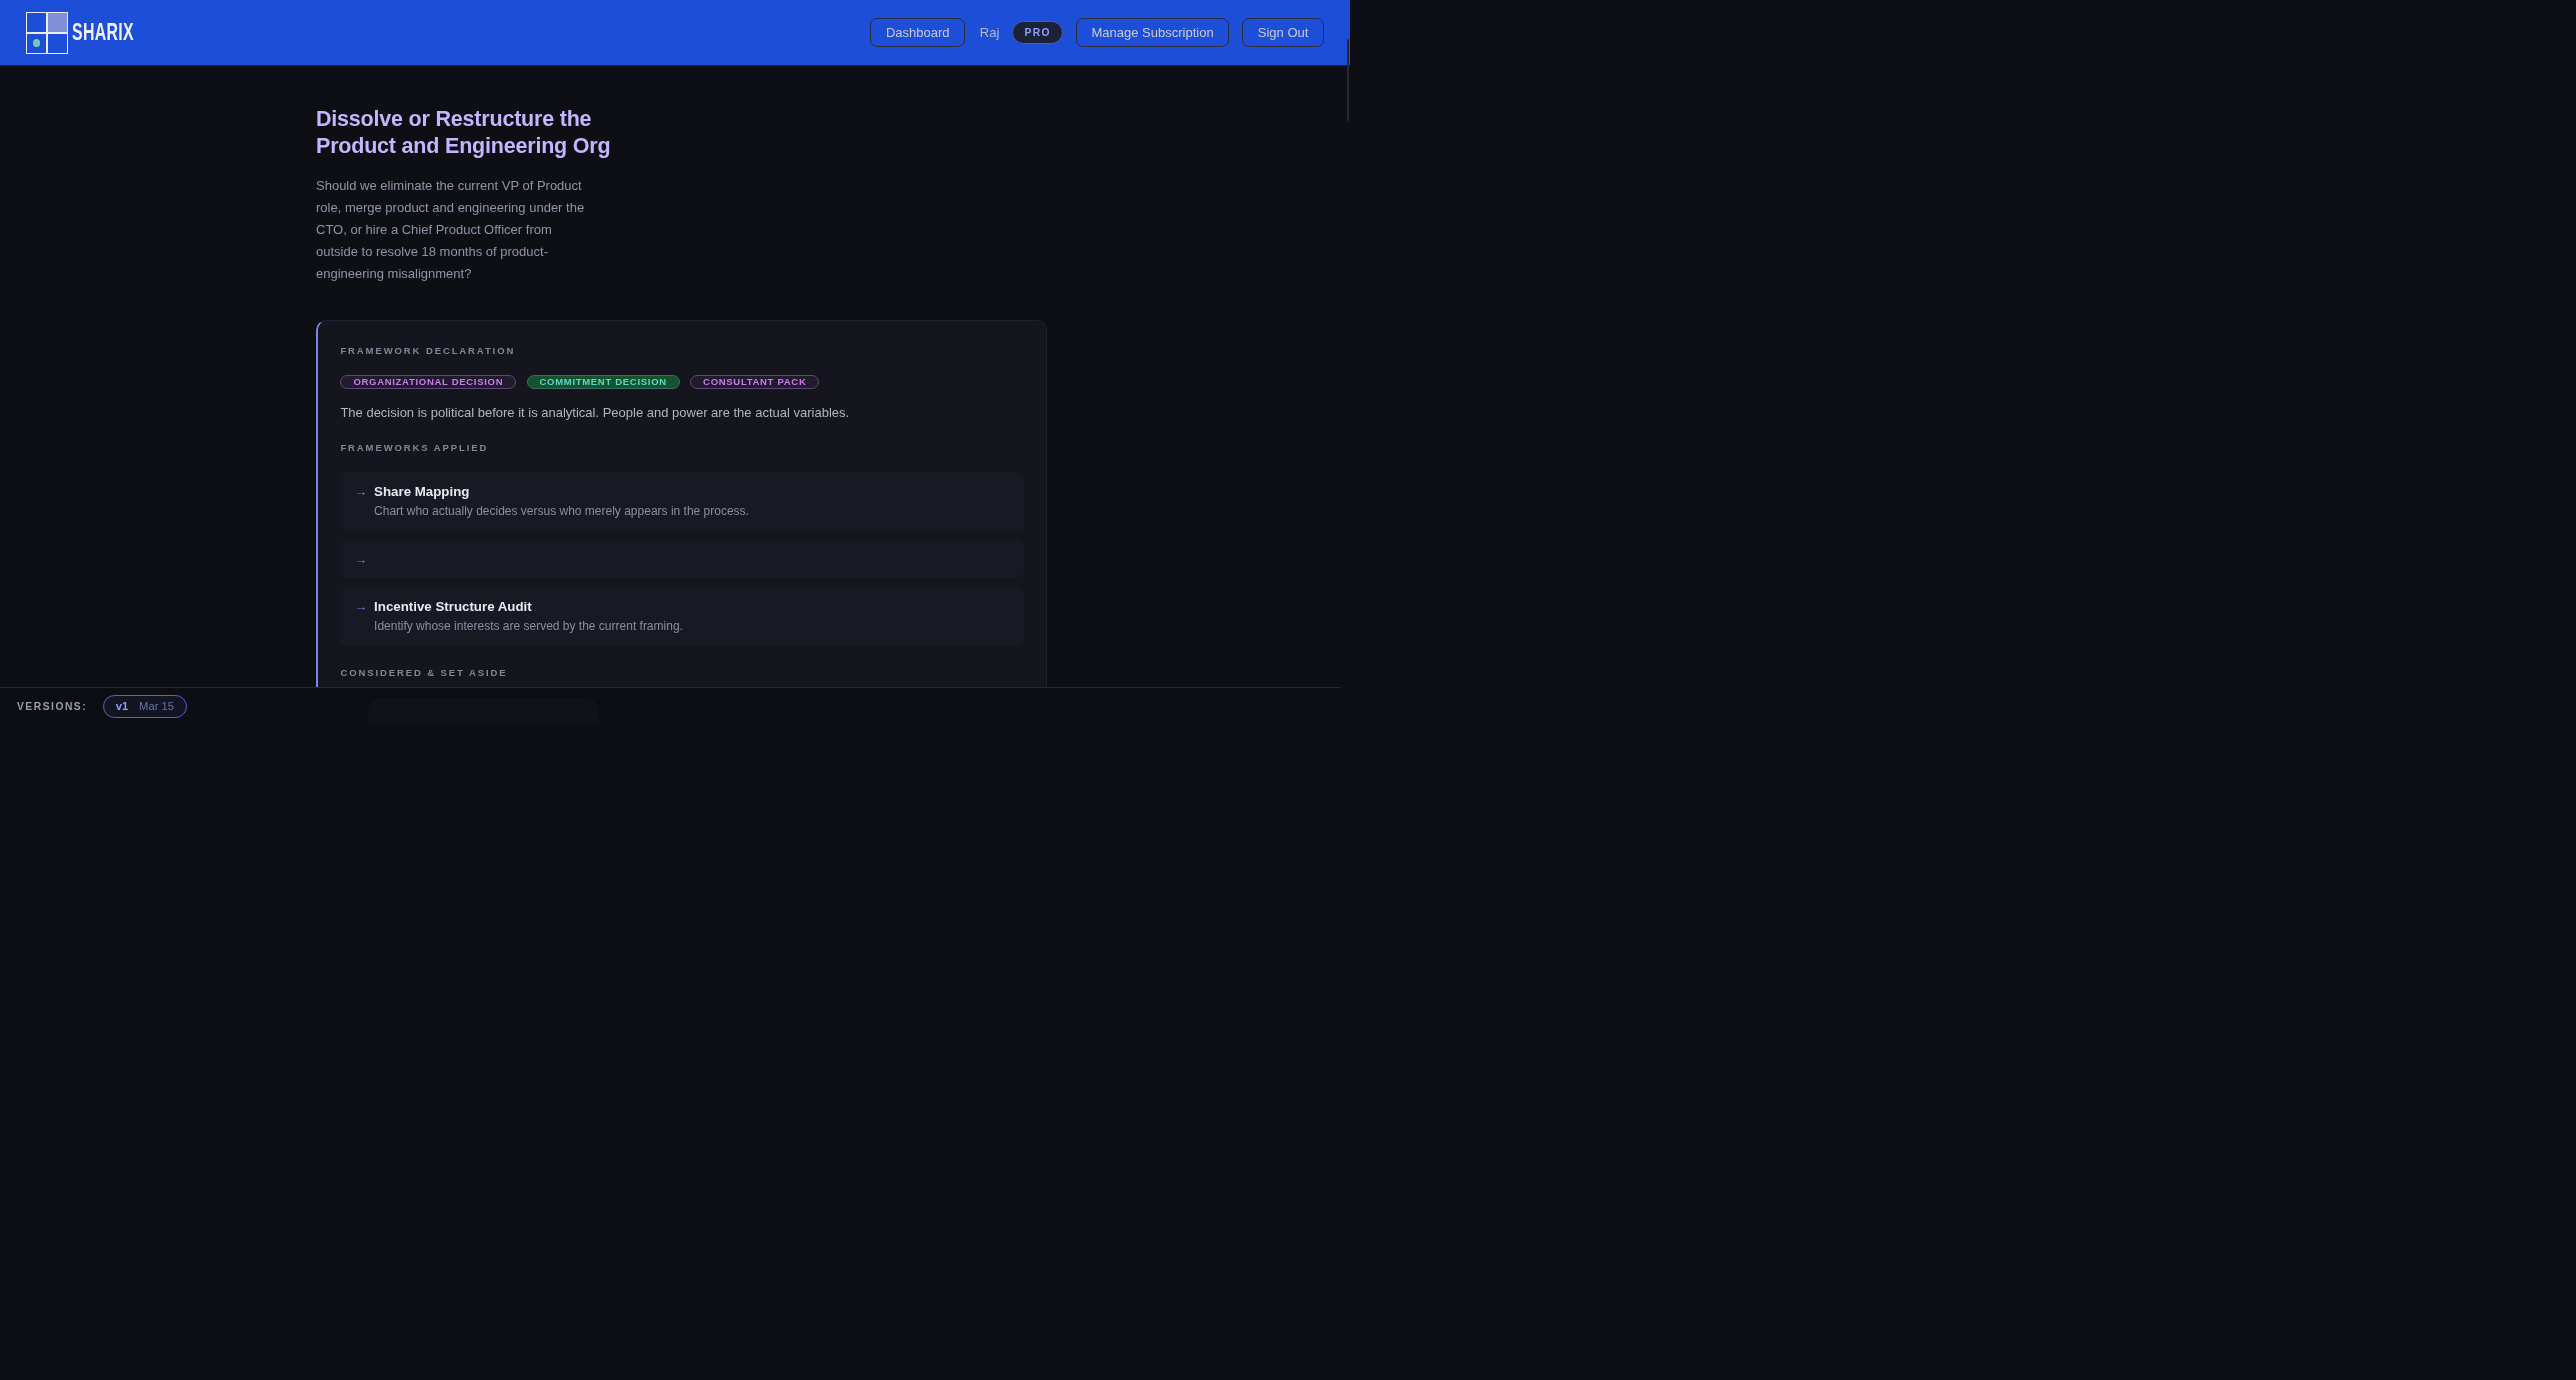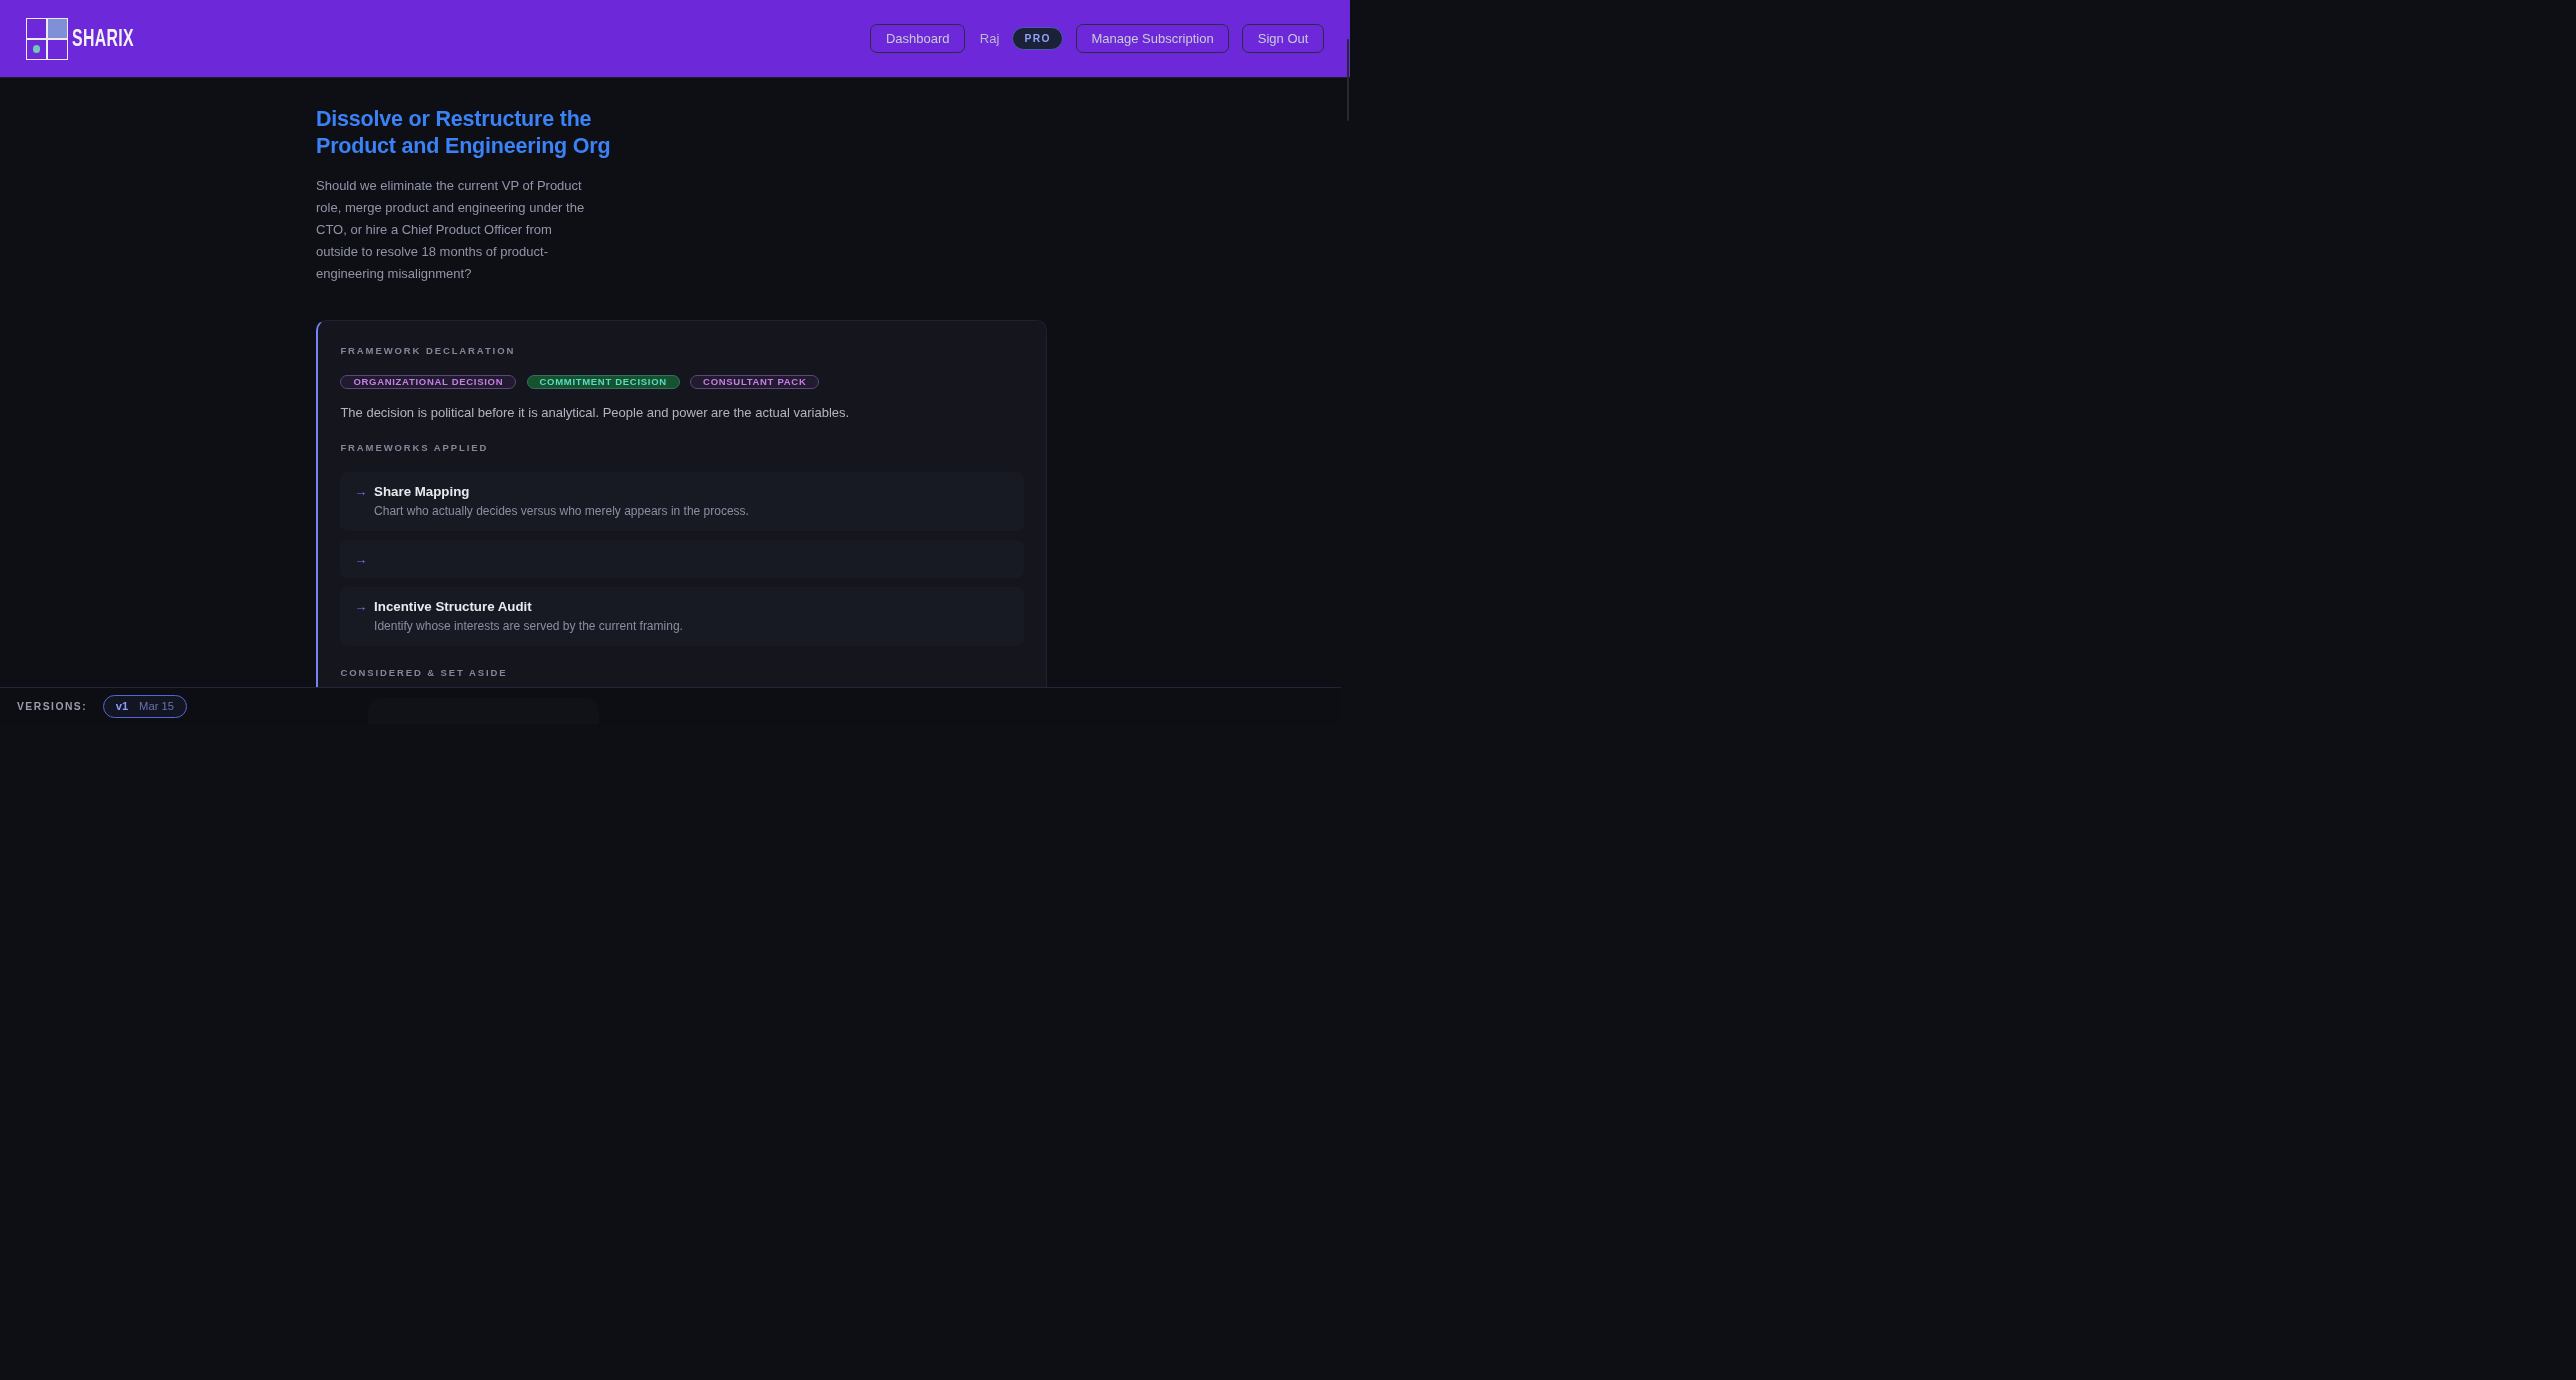--- a/index.html
+++ b/index.html
@@ -6,22 +6,22 @@
   html, body { width: 1350px; height: 724px; overflow: hidden; }
   body {
     background: #0e0f15;
     font-family: "Liberation Sans", "DejaVu Sans", sans-serif;
     color: #e9eaef;
     position: relative;
   }
 
   
   .header {
-    position: absolute; top: 0; left: 0; right: 0; height: 78px;
-    background: #6d28d9;
+    position: absolute; top: 0; left: 0; right: 0; height: 66px;
+    background: #1d4ed8;
     border-bottom: 0.9px solid #1d1f2b;
     display: flex; align-items: center; justify-content: space-between;
     padding: 0 26px; z-index: 5;
   }
   .brand { display: flex; align-items: center; gap: 4.3px; cursor: pointer; }
   .logo-grid {
     width: 42px; height: 42px;
     display: grid; grid-template-columns: 1fr 1fr; grid-template-rows: 1fr 1fr;
     border: 1.7px solid #ececf2;
   }
@@ -50,21 +50,21 @@
     color: #8fa1f8; font-size: 10.3px; font-weight: 700; letter-spacing: 1.3px; cursor: pointer;
   }
 
   
   .main { position: absolute; top: 70px; left: 0; right: 0; bottom: 0; background: #0e0f15; }
   .content { margin-left: 316px; width: 732px; }
 
   .title-row { display: flex; align-items: flex-start; }
   .title-col { width: 306px; flex: none; padding-top: 36px; }
   .page-title {
-    font-size: 21.5px; line-height: 27px; font-weight: 700; color: #3b82f6;
+    font-size: 21.5px; line-height: 27px; font-weight: 700; color: #c4b5fd;
     letter-spacing: -0.2px;
   }
   .page-question {
     margin-top: 14.6px; width: 280px;
     font-size: 13px; line-height: 22px; color: #9094a8;
   }
 
   .actions { display: flex; gap: 6px; padding-top: 38px; }
   .btn {
     height: 29px; padding: 0 13.8px; display: inline-flex; align-items: center; gap: 6px;

